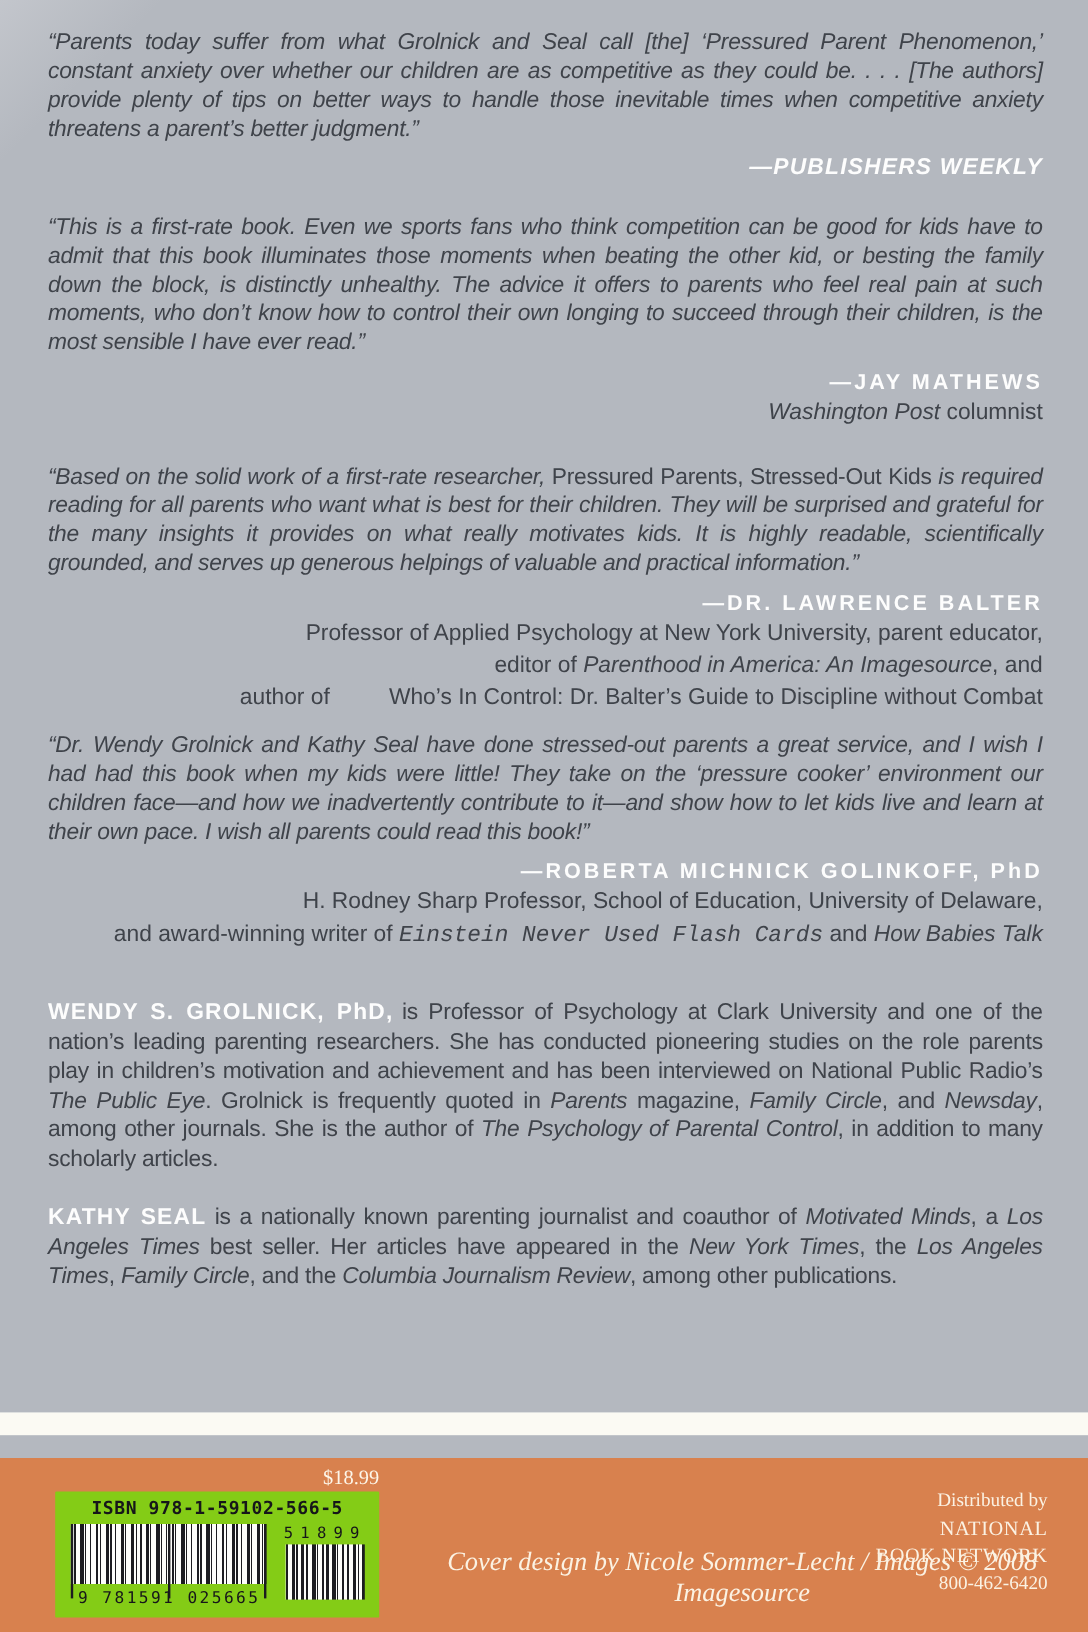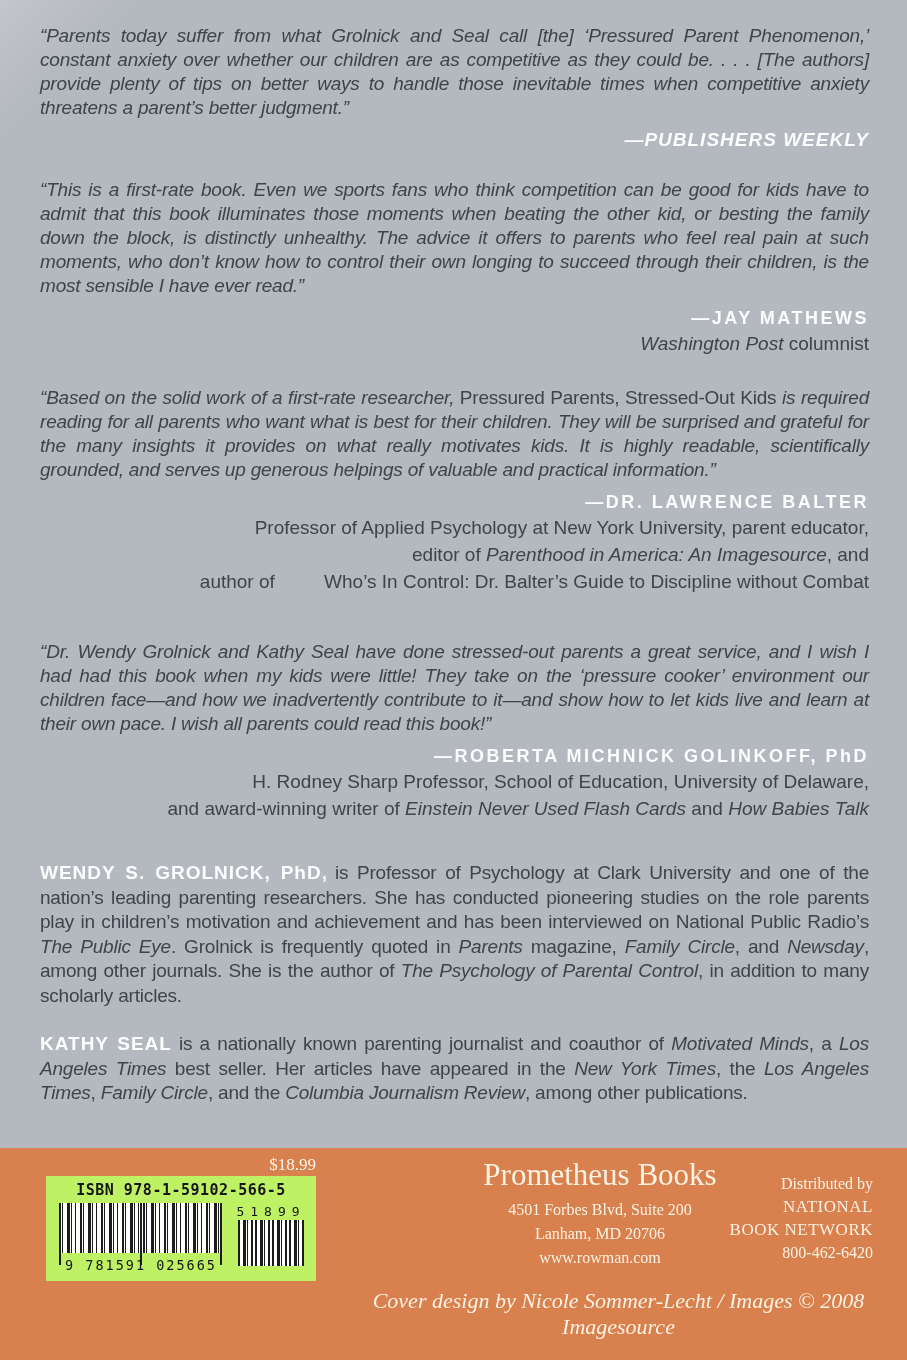--- a/index.html
+++ b/index.html
@@ -10,33 +10,33 @@
   
   .main-content{position:absolute;top:0;left:0;right:0;height:1177px;
                 padding:24px 38px 0 40px;box-sizing:border-box;overflow:hidden;}
   .quote{font-size:19px;line-height:24px;letter-spacing:-0.2px;color:#3f434a;
          font-style:italic;text-align:justify;margin:0;}
   .att{margin:9px 0 0 0;text-align:right;color:#fdfdfd;font-weight:bold;
        font-size:18px;letter-spacing:2.5px;line-height:22px;}
   .att.italic-att{font-style:italic;letter-spacing:1px;font-size:19px;}
   .cred{margin:2px 0 0 0;text-align:right;color:#3f434a;font-size:19px;line-height:25px;}
   .qblock{margin:0;}
-  .mt-q2{margin-top:27px;} .mt-q3{margin-top:30px;} .mt-q4{margin-top:46px;}
+  .mt-q2{margin-top:27px;} .mt-q3{margin-top:30px;} .mt-q4{margin-top:16px;}
   .mt-b1{margin-top:40px;} .mt-b2{margin-top:24px;}
   .bio{font-size:19px;line-height:24.5px;letter-spacing:-0.2px;color:#3f434a;
        text-align:justify;margin:0;}
   .bio-name{color:#fdfdfd;font-weight:bold;letter-spacing:1px;margin-right:7px;}
 
   
   .divider{position:absolute;left:0;right:0;top:1177px;height:19px;background:#fbfaf3;}
-  .footer{position:absolute;left:0;right:0;bottom:0;height:212px;background:#d8814e;}
+  .footer{position:absolute;left:0;right:0;bottom:0;height:145px;background:#d8814e;}
   .price{position:absolute;left:46px;top:7px;width:270px;text-align:right;
          color:#fdf6e9;font-family:"Liberation Serif",serif;font-size:17px;}
   .barcode-box{position:absolute;left:46px;top:28px;width:270px;height:105px;
-               background:#bef264;border-radius:1px;}
+               background:#84cc16;border-radius:1px;}
   .isbn-line{position:absolute;top:5px;left:0;right:0;text-align:center;
              font-family:"DejaVu Sans Mono",monospace;font-weight:bold;
              font-size:15px;letter-spacing:0.5px;color:#16161a;}
   .bars-main{position:absolute;left:13px;top:27px;width:163px;height:50px;
              background:repeating-linear-gradient(90deg,#1c1c20 0 2px,#fdfdfa 2px 3px,
                #1c1c20 3px 4px,#fdfdfa 4px 8px,#1c1c20 8px 11px,#fdfdfa 11px 12px,
                #1c1c20 12px 13px,#fdfdfa 13px 16px,#1c1c20 16px 17px,#fdfdfa 17px 21px);}
   .guard{position:absolute;top:27px;width:2px;height:62px;background:#1c1c20;}
   .g1{left:13px;} .g2{left:94px;} .g3{left:174px;}
   .ean-digits{position:absolute;left:4px;top:81px;width:182px;text-align:center;
@@ -87,21 +87,21 @@
       <p class="att">—DR. LAWRENCE BALTER</p>
       <p class="cred"><span>Professor of Applied Psychology at New York University, parent educator,</span></p>
       <p class="cred"><span>editor of </span><span style="font-style: italic;">Parenthood in America: An Imagesource</span><span>, and</span></p>
       <p class="cred"><span>author of </span><span style=" margin-left: 44px;">Who’s In Control: Dr. Balter’s Guide to Discipline without Combat</span></p>
     </section>
 
     <section class="qblock mt-q4">
       <p class="quote"><span>“Dr. Wendy Grolnick and Kathy Seal have done stressed-out parents a great service, and I wish I had had this book when my kids were little! They take on the ‘pressure cooker’ environment our children face—and how we inadvertently contribute to it—and show how to let kids live and learn at their own pace. I wish all parents could read this book!”</span></p>
       <p class="att">—ROBERTA MICHNICK GOLINKOFF, PhD</p>
       <p class="cred"><span>H. Rodney Sharp Professor, School of Education, University of Delaware,</span></p>
-      <p class="cred"><span>and award-winning writer of </span><span style="font-style: italic;">Einstein Never Used Flash Cards</span><span> and </span><span style="font-style: italic;">How Babies Talk</span></p>
+      <p class="cred"><span>and award-winning writer of </span><span style="font-style: italic; font-family: Liberation Mono, monospace;">Einstein Never Used Flash Cards</span><span> and </span><span style="font-style: italic;">How Babies Talk</span></p>
     </section>
 
     <section class="qblock mt-b1">
       <p class="bio"><span class="bio-name">WENDY S. GROLNICK, PhD,</span><span><span>is Professor of Psychology at Clark University and one of the nation’s leading parenting researchers. She has conducted pioneering studies on the role parents play in children’s motivation and achievement and has been interviewed on National Public Radio’s </span><span style="font-style: italic;">The Public Eye</span><span>. Grolnick is frequently quoted in </span><span style="font-style: italic;">Parents</span><span> magazine, </span><span style="font-style: italic;">Family Circle</span><span>, and </span><span style="font-style: italic;">Newsday</span><span>, among other journals. She is the author of </span><span style="font-style: italic;">The Psychology of Parental Control</span><span>, in addition to many scholarly articles.</span></span></p>
     </section>
 
     <section class="qblock mt-b2">
       <p class="bio"><span class="bio-name">KATHY SEAL</span><span><span>is a nationally known parenting journalist and coauthor of </span><span style="font-style: italic;">Motivated Minds</span><span>, a </span><span style="font-style: italic;">Los Angeles Times</span><span> best seller. Her articles have appeared in the </span><span style="font-style: italic;">New York Times</span><span>, the </span><span style="font-style: italic;">Los Angeles Times</span><span>, </span><span style="font-style: italic;">Family Circle</span><span>, and the </span><span style="font-style: italic;">Columbia Journalism Review</span><span>, among other publications.</span></span></p>
     </section>
 
@@ -117,26 +117,20 @@
       <div class="isbn-line">ISBN 978-1-59102-566-5</div>
       <div class="bars-main"></div>
       <div class="guard g1"></div>
       <div class="guard g2"></div>
       <div class="guard g3"></div>
       <div class="ean-digits">9 781591 025665</div>
       <div class="supp-digits">51899</div>
       <div class="bars-supp"></div>
     </div>
 
-    <div class="publisher">
-      <div class="pub-name">Prometheus Books</div>
-      <div class="pub-addr first">4501 Forbes Blvd, Suite 200</div>
-      <div class="pub-addr">Lanham, MD 20706</div>
-      <div class="pub-web">www.rowman.com</div>
-    </div>
 
     <div class="distributor">
       <div class="dist-small">Distributed by</div>
       <div class="dist-caps">NATIONAL</div>
       <div class="dist-caps">BOOK NETWORK</div>
       <div class="dist-small">800-462-6420</div>
     </div>
 
     <div class="credit">Cover design by Nicole Sommer-Lecht / Images © 2008 Imagesource</div>
 

